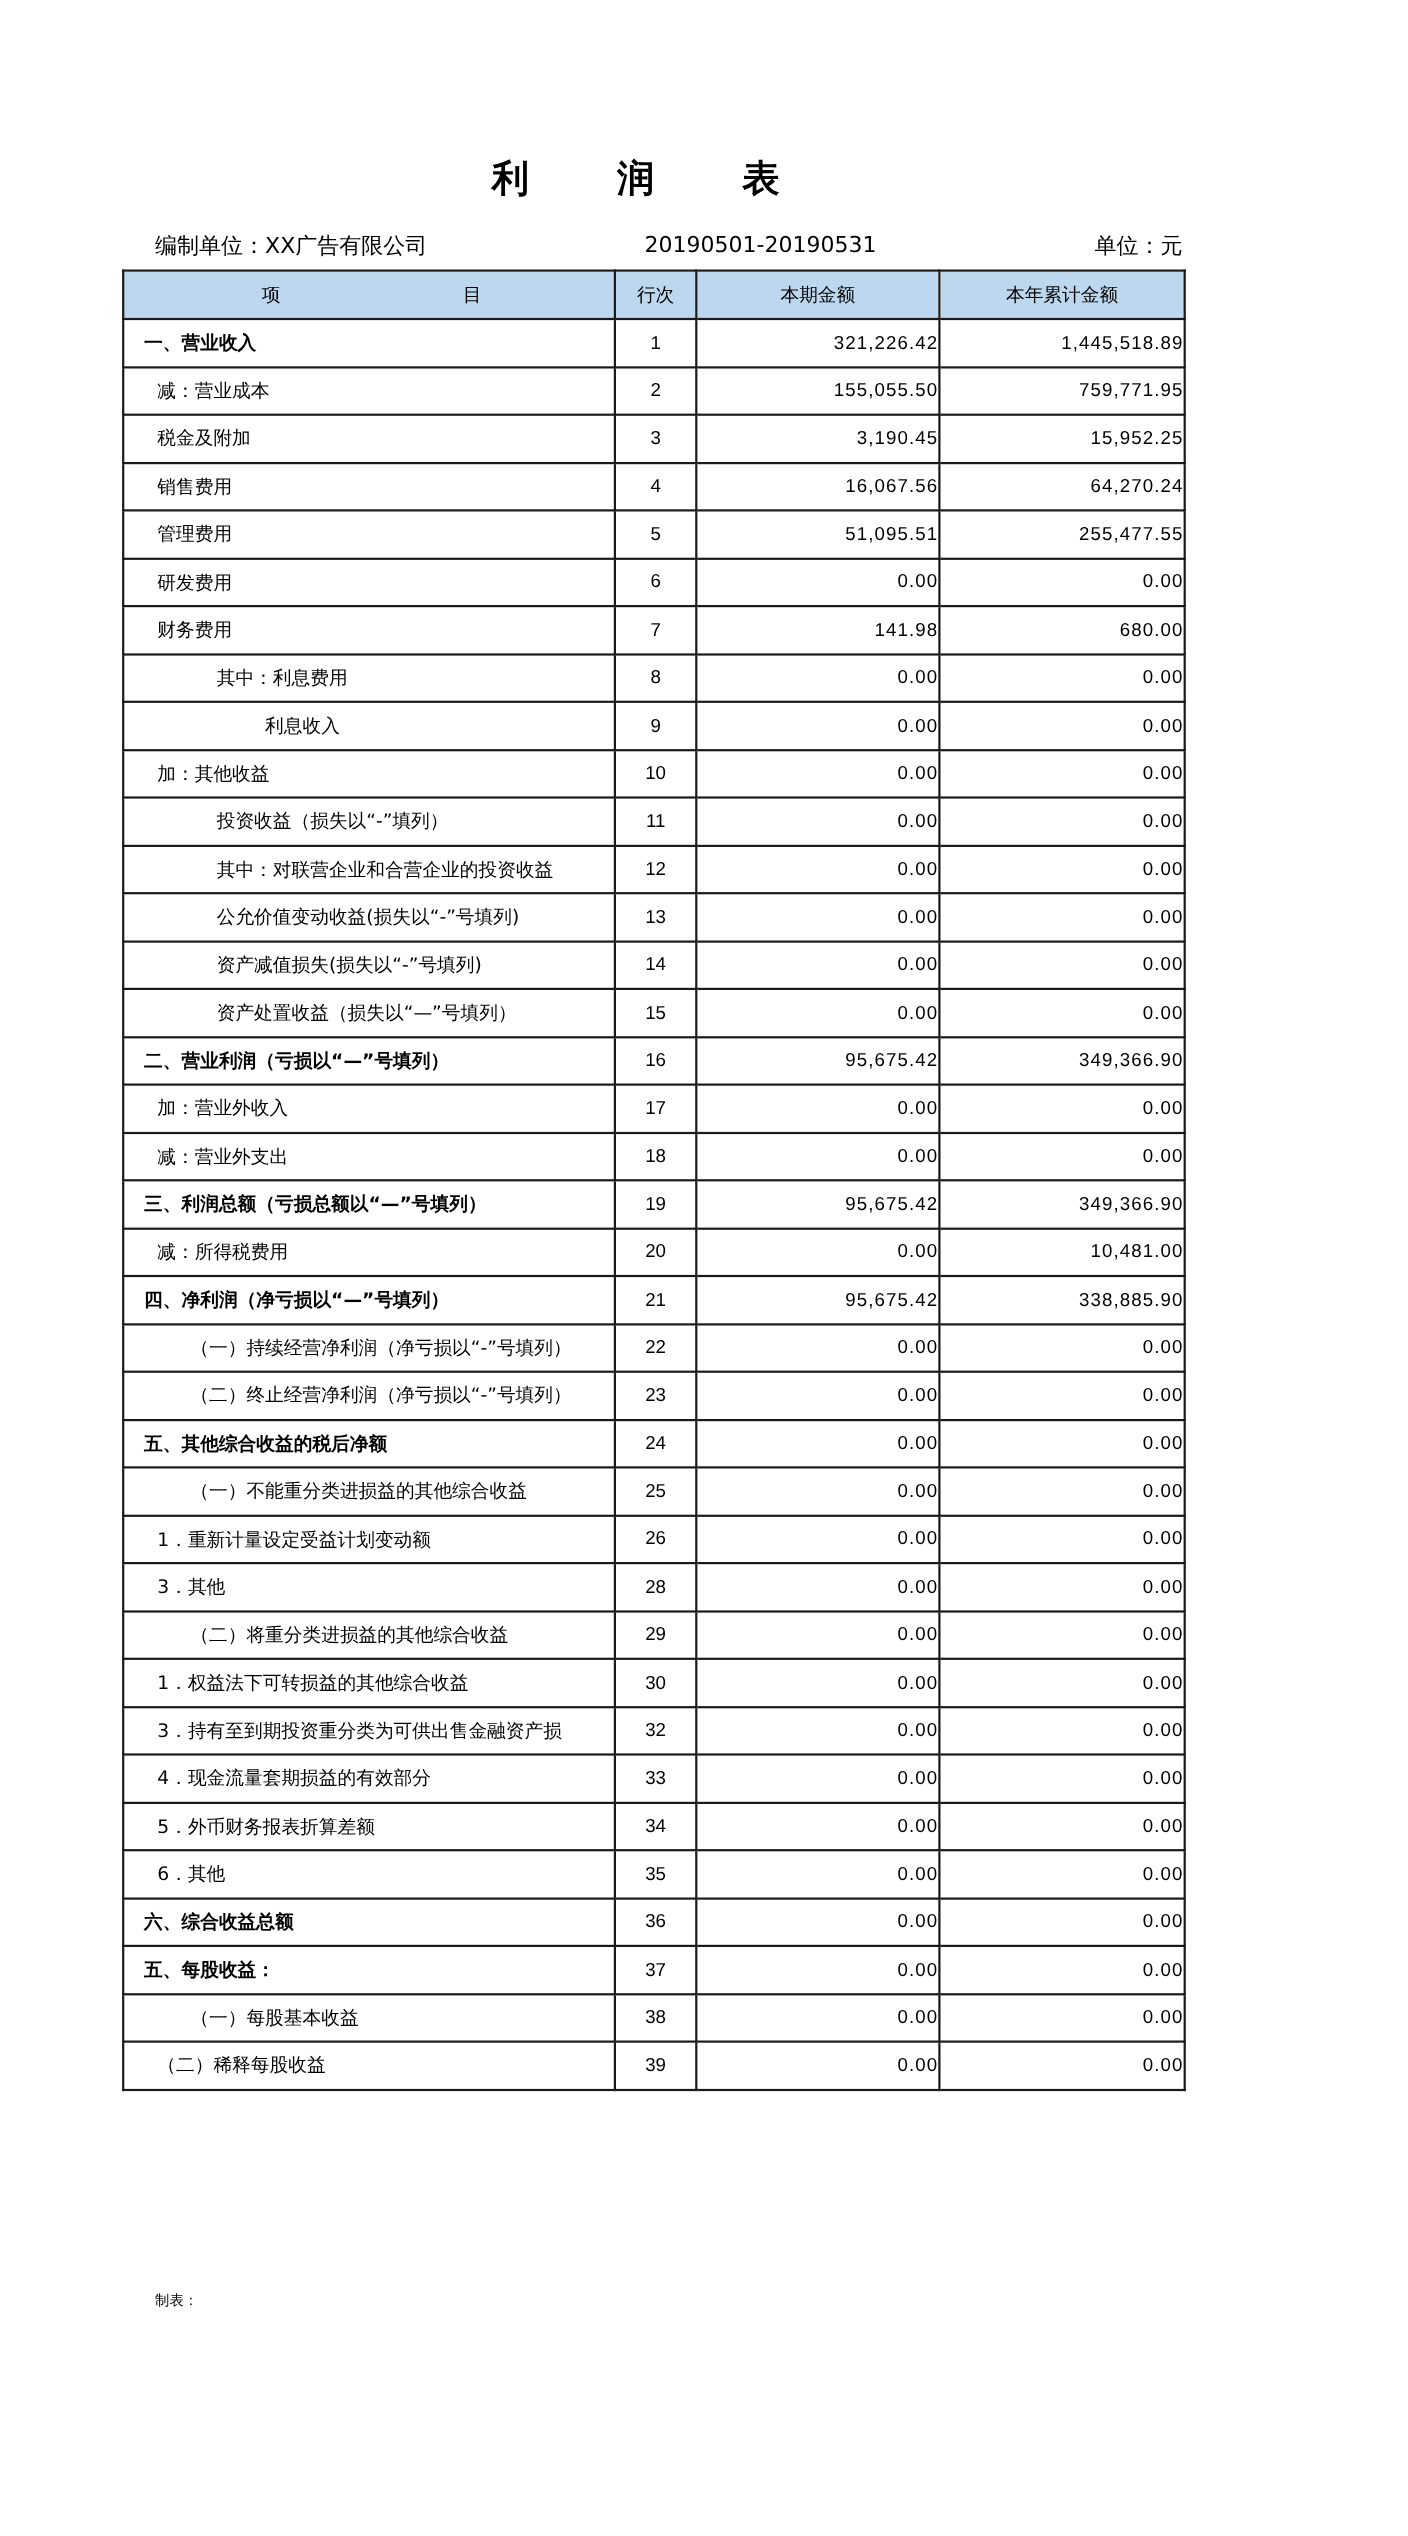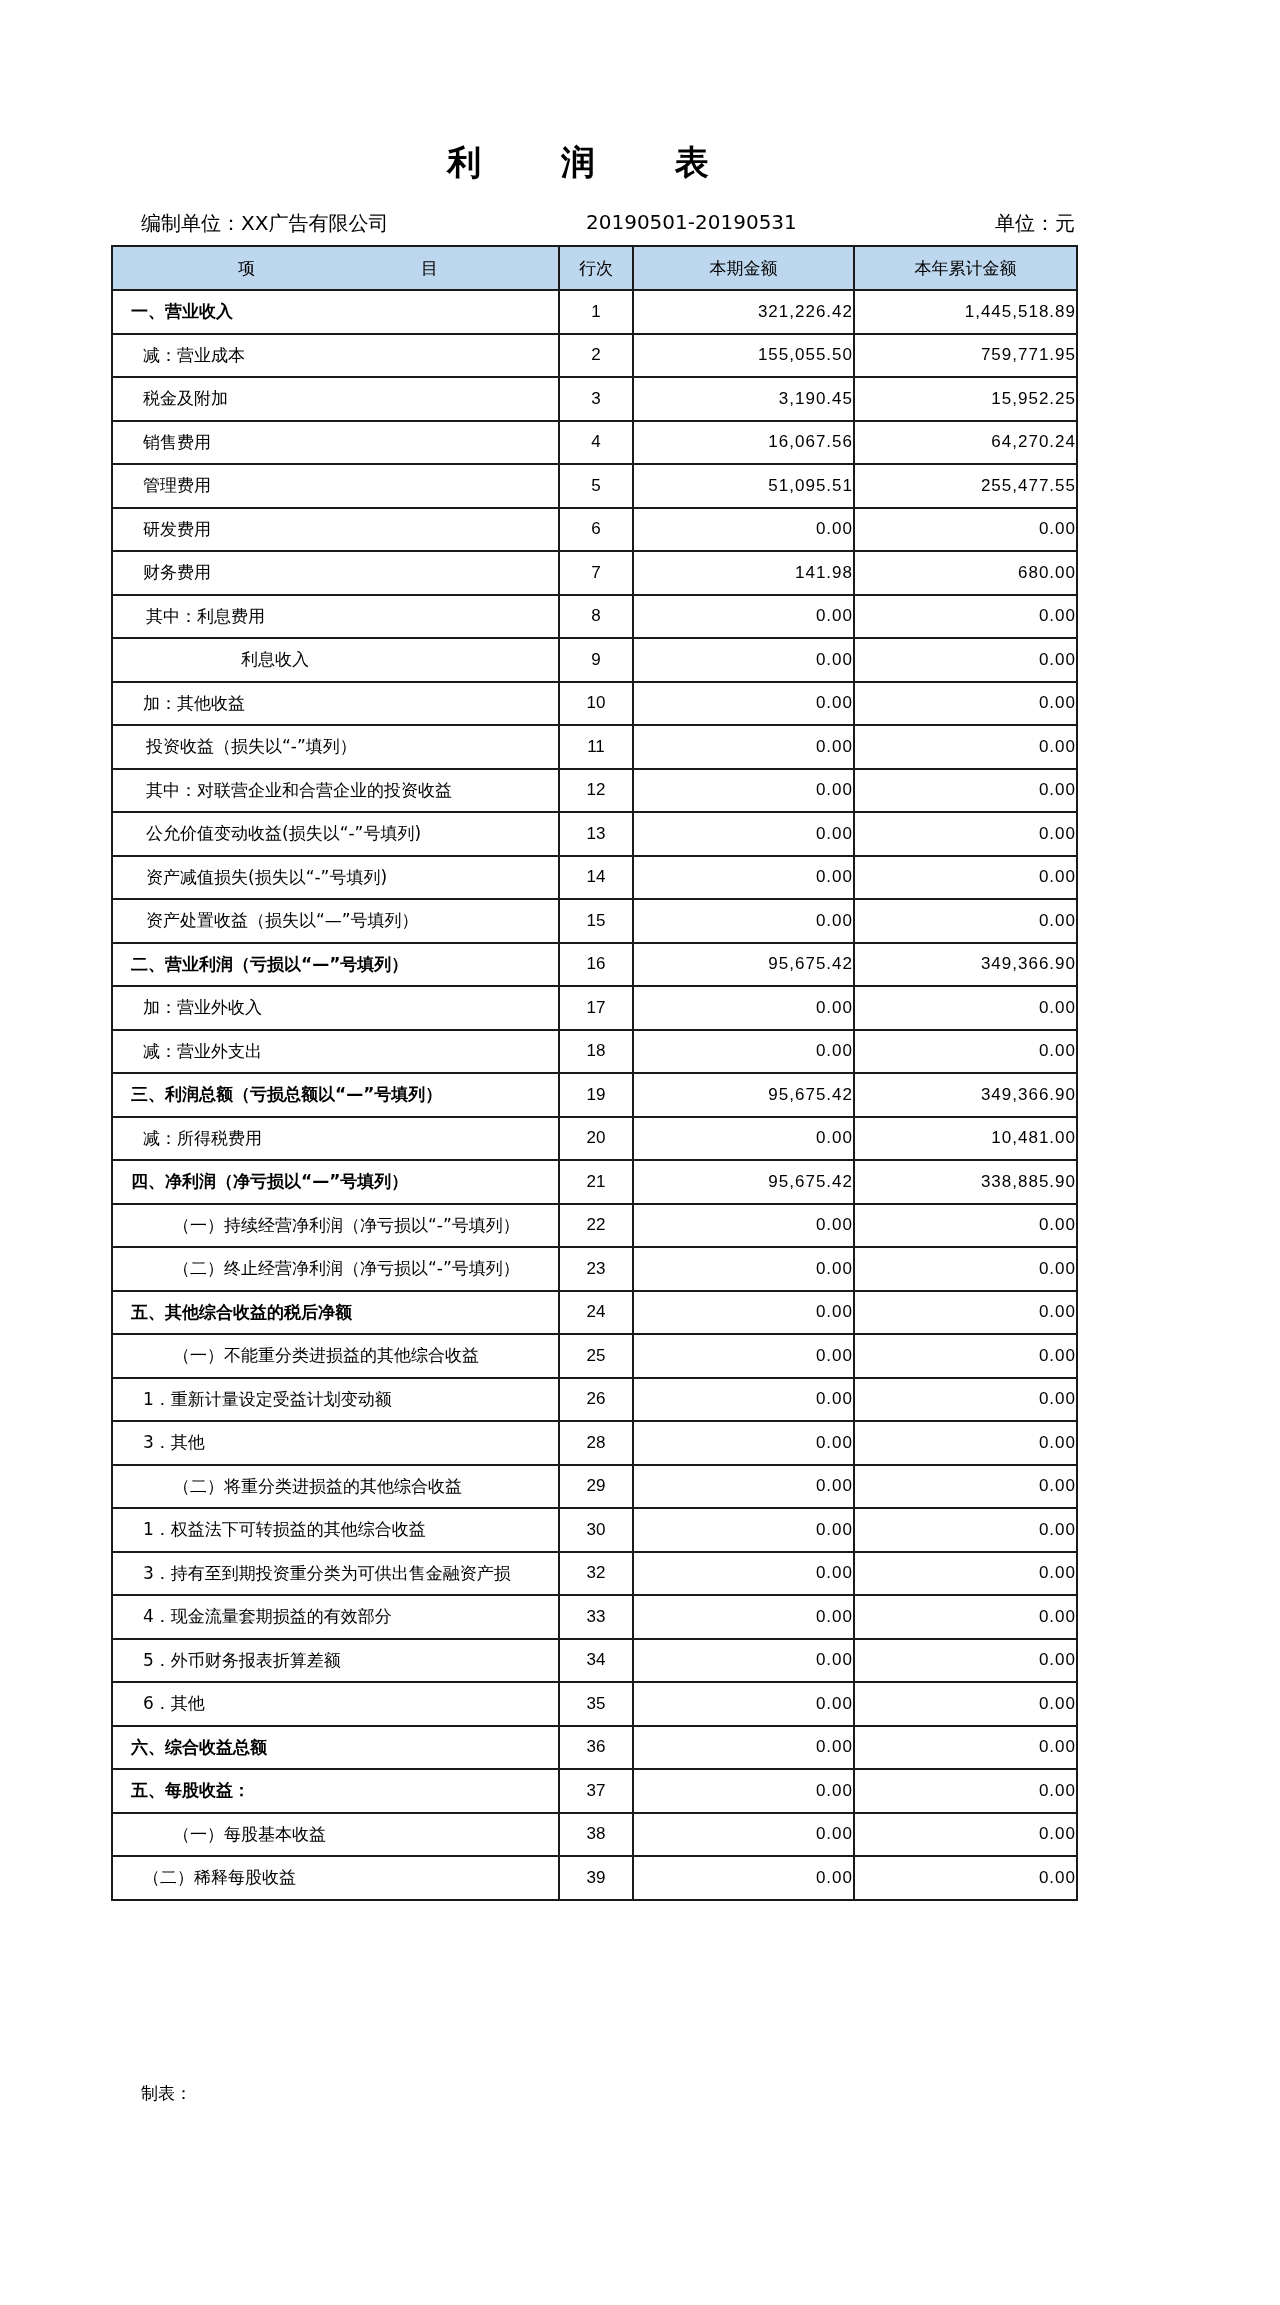--- a/index.html
+++ b/index.html
@@ -64,35 +64,35 @@
       height: 42px;
     }
     .hdr-item {
       display: flex;
       justify-content: space-between;
       padding: 0 120px 0 125px;
     }
     td.item { text-align: left; }
     td.item.lvl0 { padding-left: 18px; font-weight: bold; }
     td.item.lvl1 { padding-left: 30px; }
-    td.item.lvl2 { padding-left: 33px; border-radius: 12px; }
+    td.item.lvl2 { padding-left: 84px; border-radius: 12px; }
     td.item.lvl3 { padding-left: 128px; }
     td.item.lvl1p { padding-left: 60px; }
     td.line { text-align: center; font-family: "Liberation Sans", sans-serif; }
     td.num {
       text-align: right;
       padding-right: 14px;
       font-family: "Liberation Sans", sans-serif;
       letter-spacing: 1px;
     }
     .footer {
       position: absolute;
       top: 2082px;
       left: 141px;
-      font-size: 17px;
+      font-size: 13px;
     }
   </style>
 </head>
 <body>
 
 <div class="title">利 润 表</div>
 
 <div class="meta">
   <span class="company">编制单位：XX广告有限公司</span>
   <span class="period">20190501-20190531</span>

